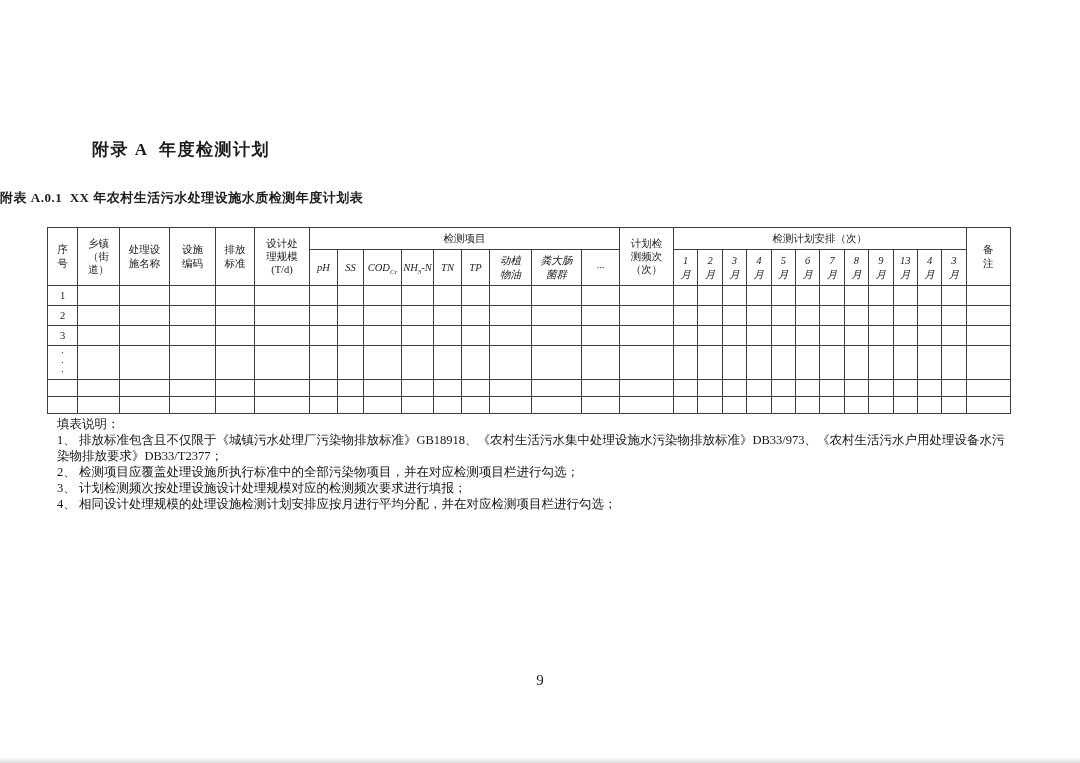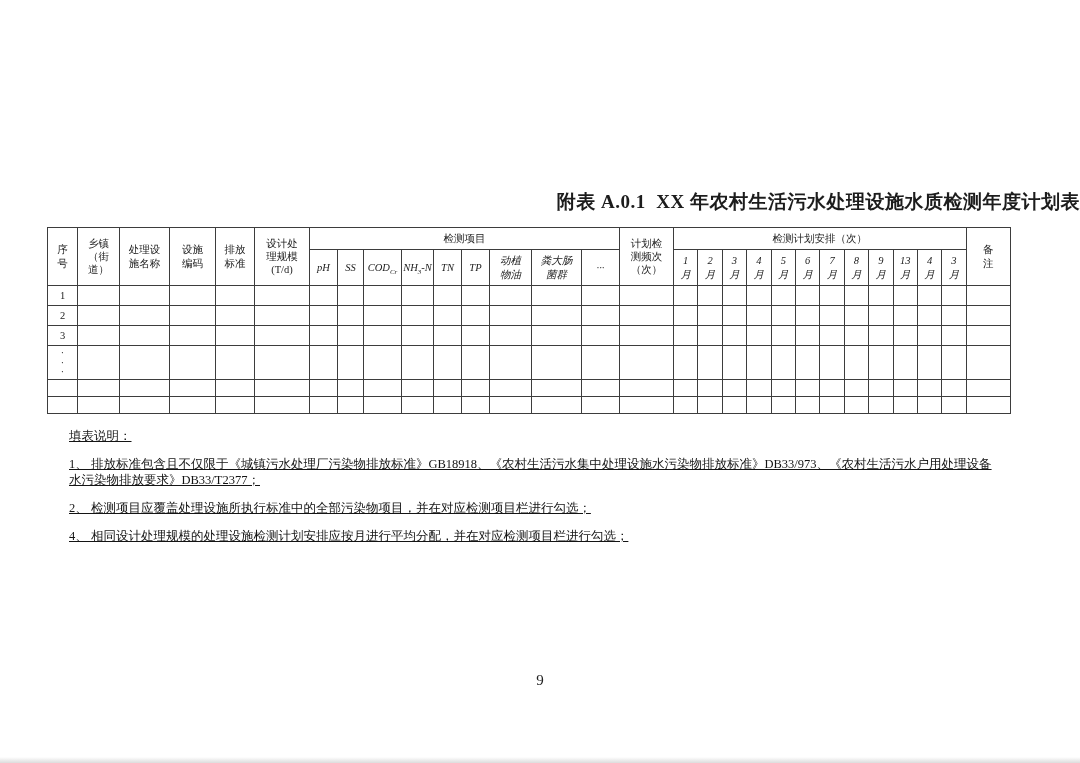--- a/index.html
+++ b/index.html
@@ -17,21 +17,21 @@
     background:linear-gradient(to bottom, #ffffff, #dcdcdc);
   }
 
   .appendix-heading {
     position:absolute; left:92px; top:138px;
     font-size:17px; font-weight:bold; margin:0;
     white-space:pre; letter-spacing:1.5px;
   }
   .table-title {
     position:absolute; left:0; top:189px; width:100%;
-    text-align:right; font-size:19px; font-weight:bold; margin:0;
+    text-align:left; font-size:13px; font-weight:bold; margin:0;
     white-space:pre; letter-spacing:0.5px;
   }
 
   table.plan {
     position:absolute; left:47px; top:227px;
     width:963px;
     border-collapse:collapse; table-layout:fixed;
     border:1.5px solid #2e2e2e;
   }
   .plan th, .plan td {
@@ -51,32 +51,33 @@
   .plan tbody tr.r-std    { height:20px; }
   .plan tbody tr.r-short  { height:17px; }
   .plan tbody tr.dots-row { height:34px; }
   .plan tbody tr.dots-row td.rownum { line-height:0.95; font-size:10px; }
   .plan sub { font-size:7px; line-height:0; }
 
   .notes {
     position:absolute; left:57px; top:416px; width:958px;
     font-size:12.5px; color:#141414;
   }
-  .notes p { margin:12px; line-height:16px; white-space:pre-wrap;text-decoration:underline; }
+  .notes p { margin:0; line-height:16px; white-space:pre-wrap; }
 
   .pagenum {
     position:absolute; left:0; top:672px; width:100%;
     text-align:center; font-size:15px; color:#222;
   }
 </style>
 </head>
 <body>
 
 <div class="page">
 
+  <h1 class="appendix-heading">附录 A  年度检测计划</h1>
   <h2 class="table-title">附表 A.0.1  XX 年农村生活污水处理设施水质检测年度计划表</h2>
 
   <table class="plan">
     <colgroup>
       <col style="width:30px">
         <col style="width:42px">
         <col style="width:50px">
       <col style="width:46px">
         <col style="width:39px">
         <col style="width:55px">
@@ -355,19 +356,20 @@
           <td></td>
           <td></td>
         </tr>
     </tbody>
   </table>
 
   <div class="notes">
     <p>填表说明：</p>
     <p>1、 排放标准包含且不仅限于《城镇污水处理厂污染物排放标准》GB18918、《农村生活污水集中处理设施水污染物排放标准》DB33/973、《农村生活污水户用处理设备水污染物排放要求》DB33/T2377；</p>
     <p>2、 检测项目应覆盖处理设施所执行标准中的全部污染物项目，并在对应检测项目栏进行勾选；</p>
+    <p>3、 计划检测频次按处理设施设计处理规模对应的检测频次要求进行填报；</p>
     <p>4、 相同设计处理规模的处理设施检测计划安排应按月进行平均分配，并在对应检测项目栏进行勾选；</p>
   </div>
 
   <div class="pagenum">9</div>
 
   <div class="page-edge"></div>
 </div>
 
 </body></html>

